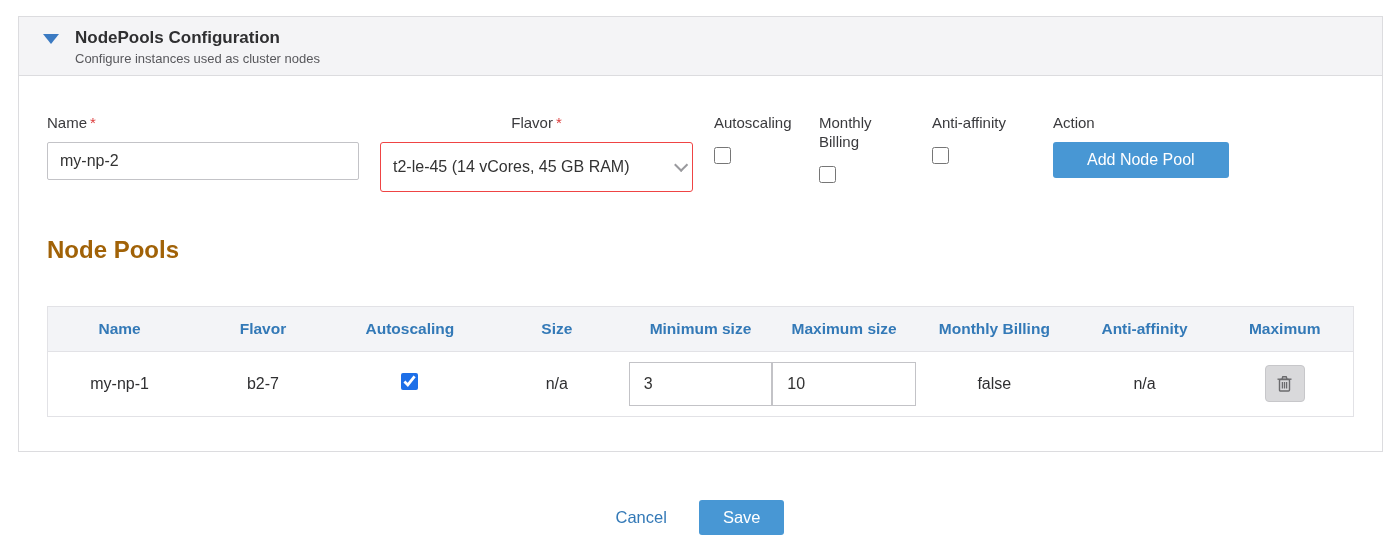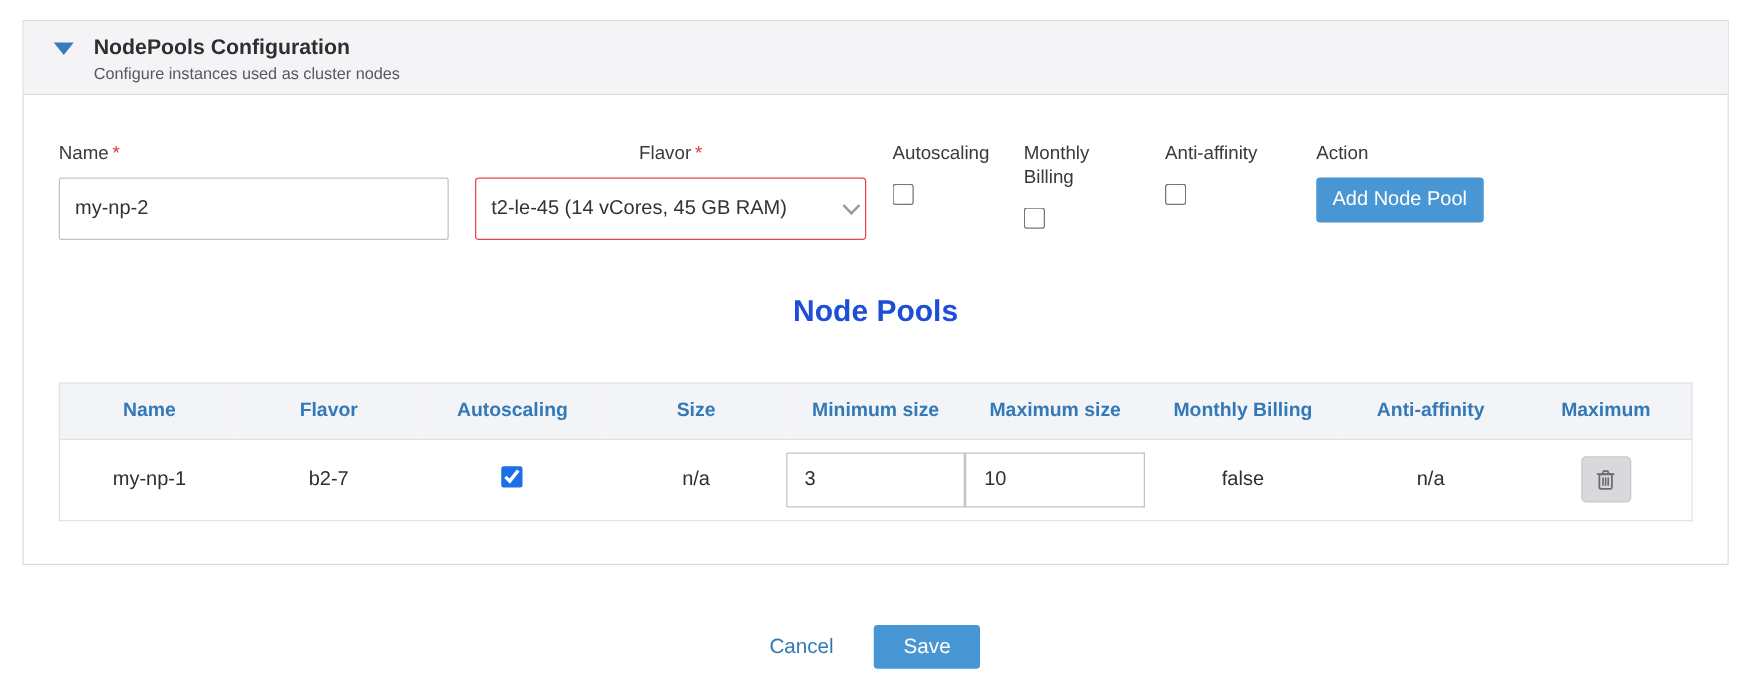--- a/index.html
+++ b/index.html
@@ -44,21 +44,21 @@
   .f-name { width: 312px; }
   .f-flavor { width: 313px; text-align: center; }
   .f-autoscaling { width: 84px; }
   .f-size { width: 84px; }
   .f-monthly { width: 92px; }
   .f-anti { width: 100px; }
   .f-action { flex: 1; }
 
   .text-input {
     margin-top: 9px;
-    height: 50px;
+    height: 38px;
     border: 1px solid #c3c3c7;
     border-radius: 2px;
     font-family: "Liberation Sans", sans-serif;
     font-size: 16px;
     color: #333;
     padding: 0 12px;
     width: 100%;
     background: #fff;
     outline: none;
   }
@@ -92,30 +92,29 @@
   }
   .btn-primary {
     margin-top: 9px;
     align-self: flex-start;
     background: #4897d4;
     color: #fff;
     border: none;
     border-radius: 3px;
     font-family: "Liberation Sans", sans-serif;
     font-size: 16px;
-    padding: 9px 13px;
+    padding: 9px 34px;
     cursor: pointer;
   }
 
   
   .np-title {
-    text-align: center;
     font-size: 24px;
     font-weight: 600;
-    color: #1d4ed8;
+    color: #a16207;
     margin: 44px 0 42px 0;
   }
   table.np-table {
     width: 100%;
     border-collapse: collapse;
     table-layout: fixed;
     border: 1px solid #e2e2e6;
   }
   .np-table thead tr {
     background: #f3f4f7;

